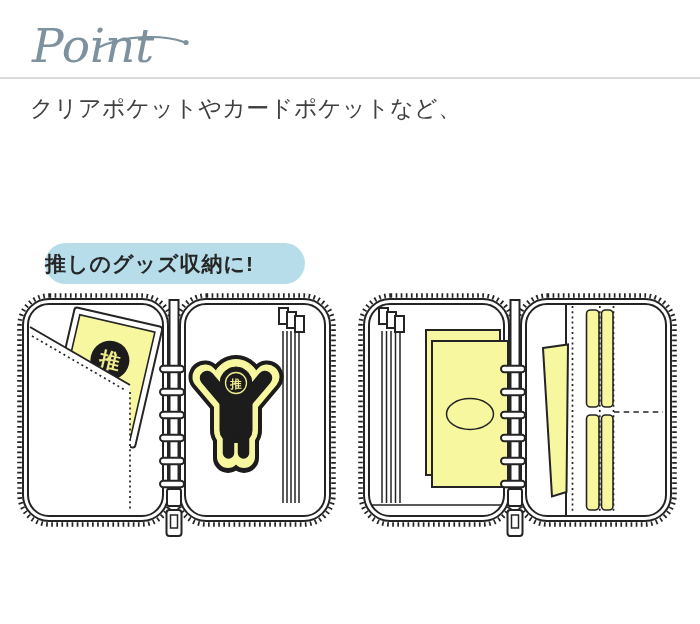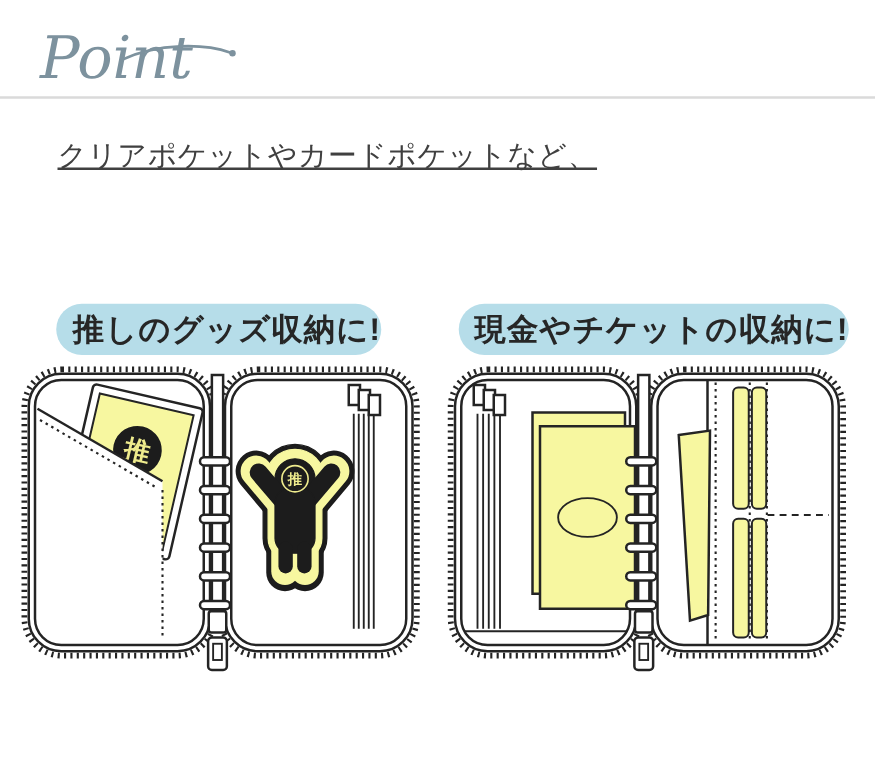--- a/index.html
+++ b/index.html
@@ -7,25 +7,25 @@
     position:relative;width:700px;height:624px;background:#ffffff;overflow:hidden;
     font-family:"Liberation Sans","DejaVu Sans",sans-serif;
   }
   .point-svg{position:absolute;left:22px;top:12px;}
   .point-text{
     font-family:"DejaVu Serif","Liberation Serif",serif;
     font-style:italic;fill:#7d929e;font-size:47px;
   }
   .divider{position:absolute;top:77px;left:0;width:700px;height:2px;background:#dadada;}
   .desc{position:absolute;left:30px;top:86px;font-size:23px;line-height:45px;color:#404040;letter-spacing:.5px;}
-  .desc p{margin:16px;text-decoration:underline;}
+  .desc p{margin:0;}
   .pill{
     position:absolute;top:243px;height:41px;border-radius:22px;background:#b6dde9;
-    display:flex;align-items:center;justify-content:flex-end;
-    font-size:25px;font-weight:bold;color:#262626;letter-spacing:1px;white-space:nowrap;
+    display:flex;align-items:center;justify-content:flex-start;
+    font-size:21px;font-weight:bold;color:#262626;letter-spacing:1px;white-space:nowrap;
   }
   .pill-left{left:45px;width:260px;}
   .pill-right{left:367px;width:312px;}
   .wallet{position:absolute;top:291px;width:330px;height:260px;}
   .wallet-left{left:15px;}
   .wallet-right{left:356px;}
 
   
   .ln{fill:#ffffff;stroke:#242424;stroke-width:2;}
   .thin{fill:none;stroke:#242424;stroke-width:1.5;}
@@ -76,23 +76,20 @@
   </svg>
 
   <div class="divider"></div>
 
   <div class="desc">
     <p>クリアポケットやカードポケットなど、</p>
   </div>
 
   <div class="pill pill-left">
     <span>推しのグッズ収納に!</span>
-  </div>
-  <div class="pill pill-right">
-    <span>現金やチケットの収納に!</span>
   </div>
 
   <svg class="wallet wallet-left" viewBox="0 0 330 260">
     <use href="#wframe"></use>
 
     <g transform="translate(60,16) rotate(13)">
       <rect class="ln" x="0" y="0" width="90" height="124" rx="3"></rect>
       <rect class="yel2" x="6.5" y="6.5" width="77" height="111"></rect>
       <circle class="blk" cx="46" cy="44" r="19.5"></circle>
       <text class="badge" x="46" y="51.5" font-size="21">推</text>

